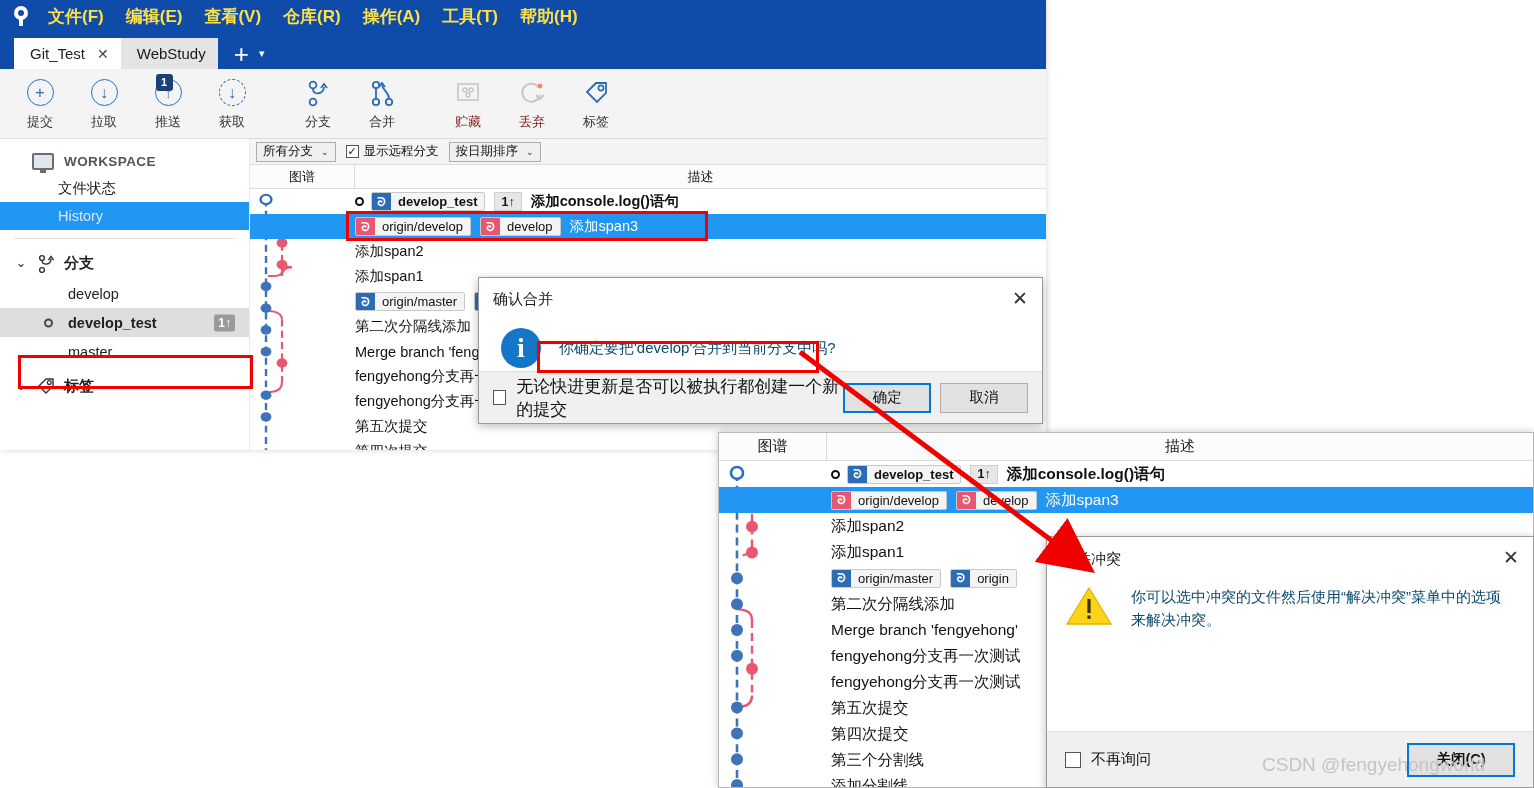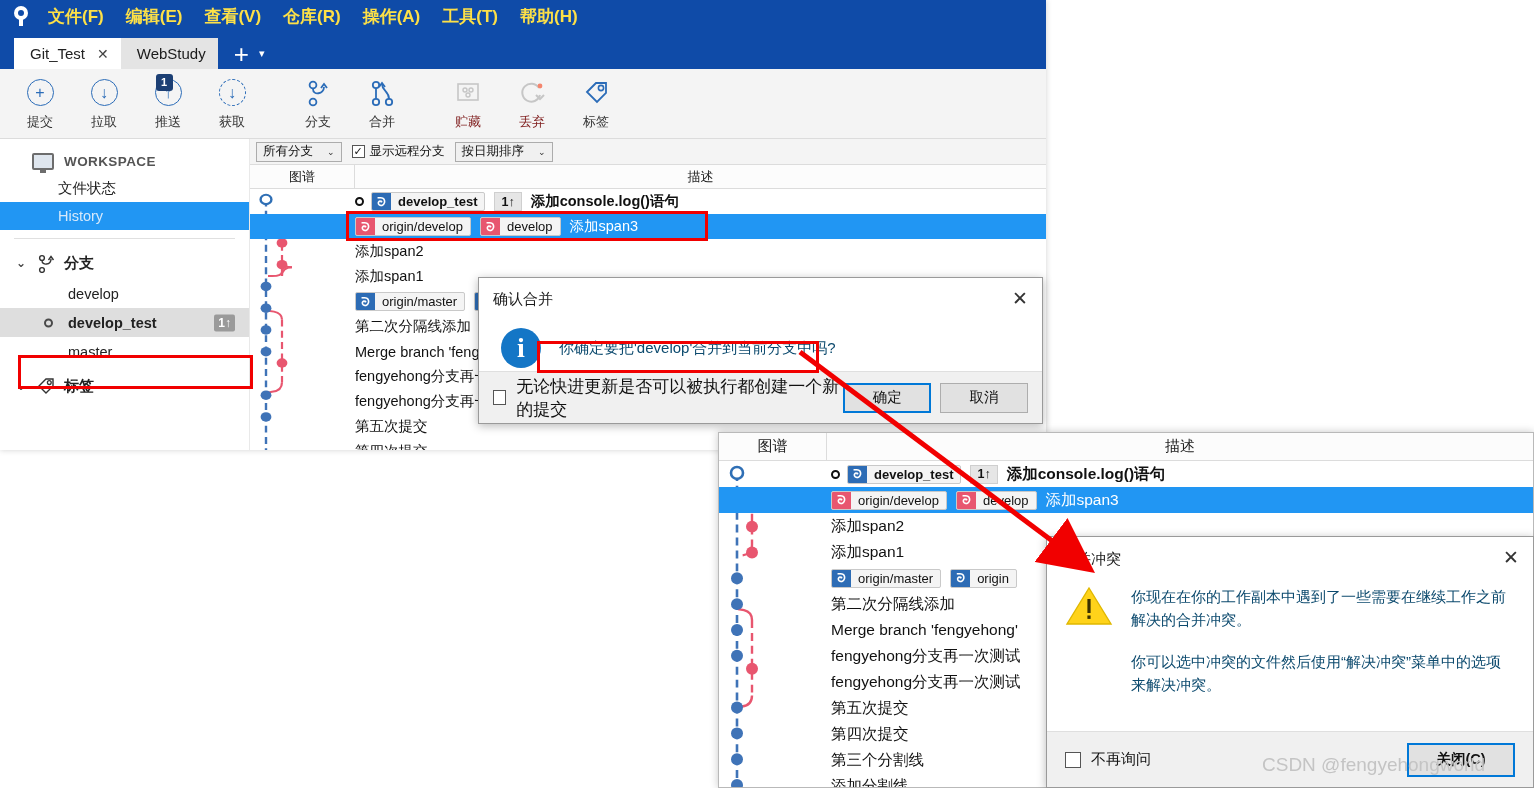--- a/index.html
+++ b/index.html
@@ -129,21 +129,21 @@
   
   .history {
     flex: 1; background: #ffffff; display: flex; flex-direction: column; min-width: 0;
   }
   .hist-toolbar {
     height: 26px; background: #f4f4f4; border-bottom: 1px solid #dcdcdc;
     display: flex; align-items: center; gap: 10px; padding: 0 6px;
   }
   .combo {
     height: 20px; background: #f0f0f0; border: 1px solid #acacac;
-    display:flex; align-items:center; gap:14px; padding: 0 6px;
+    display:flex; align-items:center; gap:8px; padding: 0 6px;
     font-size: 12.5px; color:#111;
   }
   .combo .cc { font-size: 9px; color:#333; }
   .chkwrap { display:flex; align-items:center; gap:5px; font-size: 12.5px; color:#111; }
   .chkbox {
     width: 13px; height: 13px; border: 1px solid #555; background:#fff;
     display:flex; align-items:center; justify-content:center;
     font-size: 11px; color:#111; line-height:1;
   }
   .col-head {
@@ -649,21 +649,20 @@
     </div>
     <div class="dlg-body" style="padding:4px 22px 0 18px;">
       <div class="warn-tri">
         <svg width="48" height="42" viewBox="0 0 48 42">
           <polygon points="24,3 46,39 2,39" fill="#ffd31a" stroke="#e0b800" stroke-width="1.4"></polygon>
           <rect x="22.4" y="14" width="3.2" height="14" fill="#3a3000"></rect>
           <rect x="22.4" y="30.5" width="3.2" height="3.4" fill="#3a3000"></rect>
         </svg>
       </div>
       <div>
-        <div class="dlg-msg" style="margin-bottom:18px;">你现在在你的工作副本中遇到了一些需要在继续工作之前解决的合并冲突。</div>
         <div class="dlg-msg">你可以选中冲突的文件然后使用“解决冲突”菜单中的选项来解决冲突。</div>
       </div>
     </div>
     <div class="dlg-foot" style="position:absolute;left:0;right:0;bottom:0;height:56px;padding:0 18px;">
       <div class="chkwrap" style="font-size:15px; gap:10px;">
         <span class="chkbox" style="width:16px;height:16px;"></span>
         <span>不再询问</span>
       </div>
       <div style="flex:1"></div>
       <div class="btn primary" style="min-width:108px;height:34px;font-weight:bold;">关闭(C)</div>

